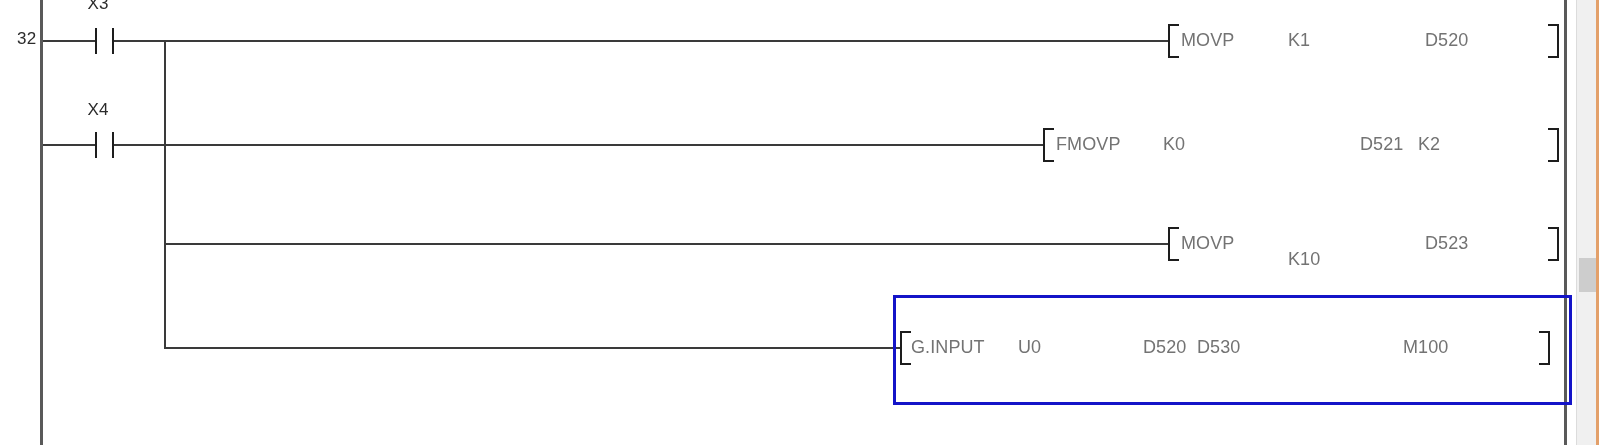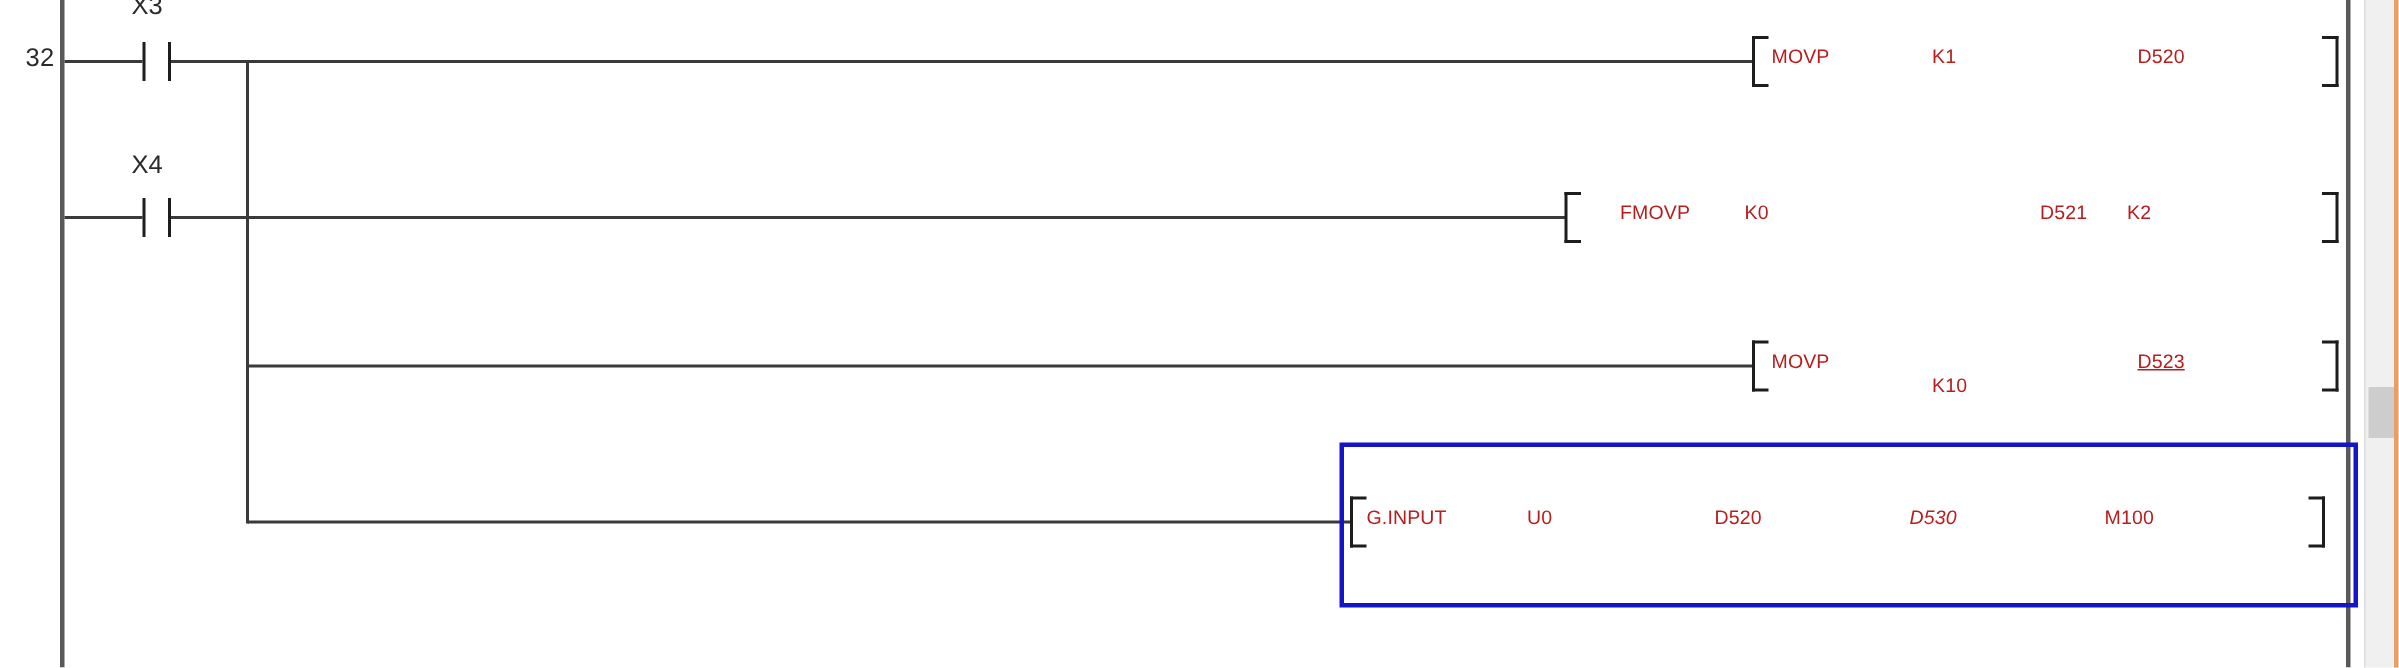--- a/index.html
+++ b/index.html
@@ -80,22 +80,22 @@
     width: 11px; height: 34px;
     border-top: 2px solid #1d1d1d;
     border-bottom: 2px solid #1d1d1d;
   }
   .brk.open  { border-left: 2px solid #1d1d1d; }
   .brk.close { border-right: 2px solid #1d1d1d; }
 
   
   .instr-txt {
     position: absolute;
-    font-size: 13px;
-    color: #b91c1c;
+    font-size: 18px;
+    color: #737373;
     white-space: nowrap;
     letter-spacing: .1px;
   }
 
   
   .sel-box {
     position: absolute;
     border: 3px solid #1414c8;
     background: transparent;
   }
@@ -157,55 +157,55 @@
 
   <div class="contact" style="left:95px; top:132px;">
     <div class="bar l"></div>
     <div class="bar r"></div>
   </div>
 
   <div class="wire-h" style="left:114px; top:144px; width:930px;"></div>
 
   <div class="brk open" style="left:1043px; top:128px;"></div>
 
-  <div class="instr-txt" style="left:1056px; top:134px;margin-left:24px;">FMOVP</div>
+  <div class="instr-txt" style="left:1056px; top:134px;">FMOVP</div>
 
   <div class="instr-txt" style="left:1163px; top:134px;text-align:center;">K0</div>
 
   <div class="instr-txt" style="left:1360px; top:134px;">D521</div>
 
   <div class="instr-txt" style="left:1418px; top:134px;">K2</div>
 
   <div class="brk close" style="left:1548px; top:128px;"></div>
 
   <div class="wire-h" style="left:165px; top:243px; width:1004px;"></div>
 
   <div class="brk open" style="left:1168px; top:227px;"></div>
 
   <div class="instr-txt" style="left:1181px; top:233px;">MOVP</div>
 
   <div class="instr-txt" style="left:1288px; top:249px;">K10</div>
 
-  <div class="instr-txt" style="left:1425px; top:233px;text-decoration:underline;">D523</div>
+  <div class="instr-txt" style="left:1425px; top:233px;">D523</div>
 
   <div class="brk close" style="left:1548px; top:227px;"></div>
 
   <div class="wire-h" style="left:165px; top:347px; width:736px;"></div>
 
   <div class="sel-box" style="left: 893px; top: 295px; width: 679px; height: 110px; border-color: rgb(20, 20, 200);"></div>
 
   <div class="brk open" style="left:900px; top:331px;"></div>
 
   <div class="instr-txt" style="left:911px; top:337px;">G.INPUT</div>
 
   <div class="instr-txt" style="left:1018px; top:337px;">U0</div>
 
   <div class="instr-txt" style="left:1143px; top:337px;">D520</div>
 
-  <div class="instr-txt" style="left:1273px; top:337px;font-style:italic;">D530</div>
+  <div class="instr-txt" style="left:1197px; top:337px;">D530</div>
 
   <div class="instr-txt" style="left:1403px; top:337px;">M100</div>
 
   <div class="brk close" style="left:1539px; top:331px;"></div>
 
   <div class="wire-v" style="left:164px; top:40px; height:309px;"></div>
 
 </div>
 
 <div id="vscroll">

